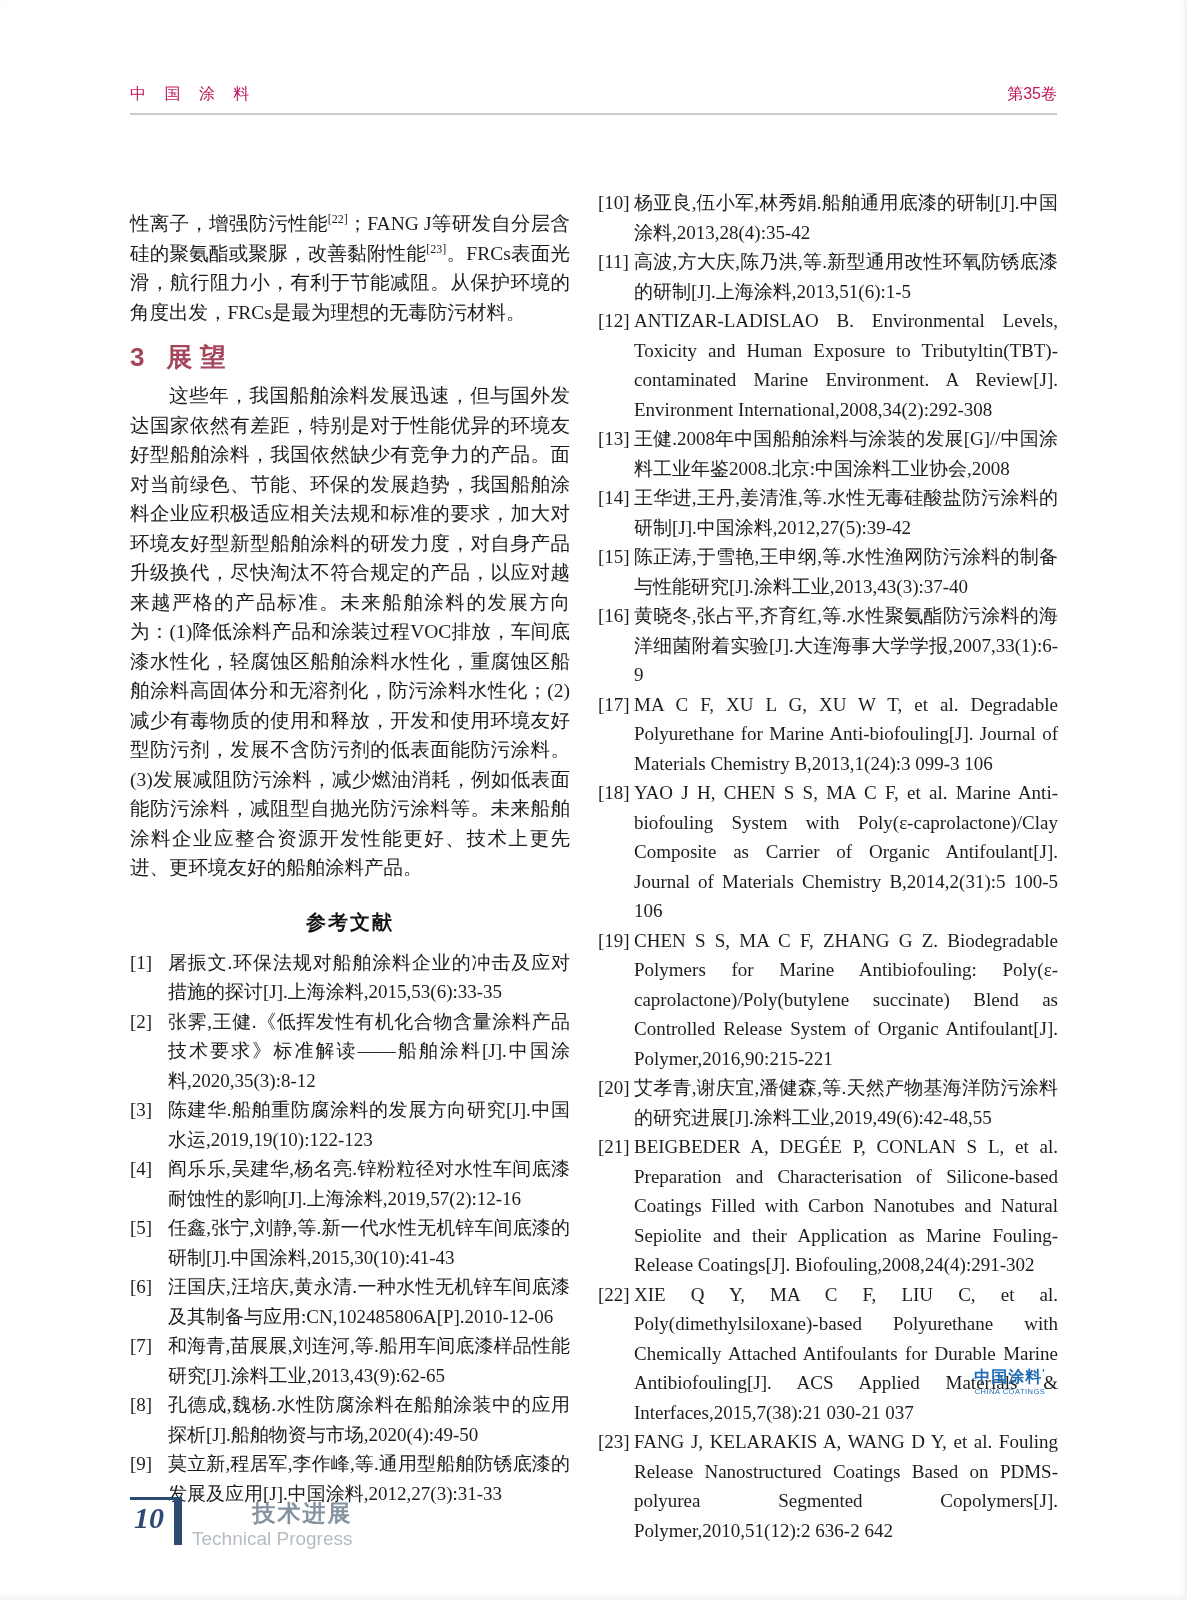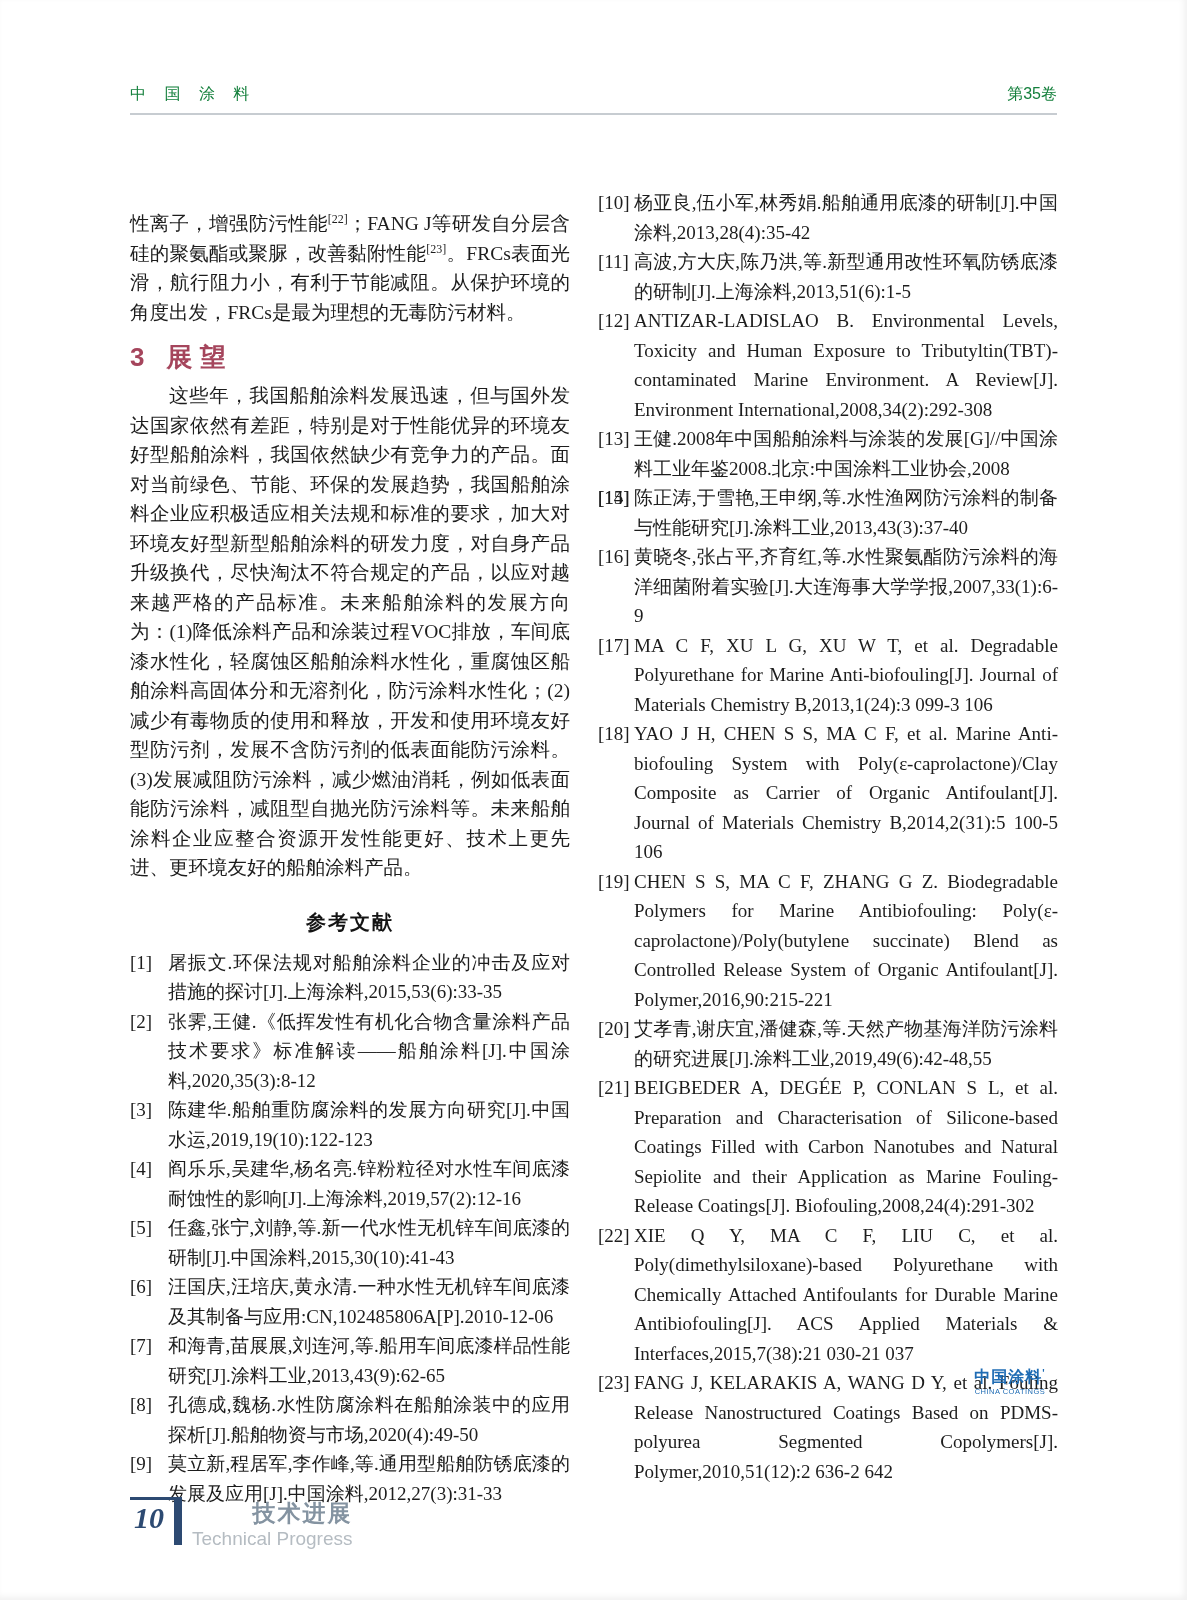--- a/index.html
+++ b/index.html
@@ -9,21 +9,21 @@
     font-family:"Liberation Serif","DejaVu Serif",serif;
     color:#1d1d1d;
     box-shadow:inset -3px -3px 6px rgba(0,0,0,0.06);
   }
   
   .hdr{
     position:absolute;left:130px;right:130px;top:84px;
     display:flex;justify-content:space-between;align-items:flex-end;
     padding-bottom:8px;border-bottom:2px solid #c7ccd1;
     font-family:"Liberation Sans","DejaVu Sans",sans-serif;
-    font-size:16px;color:#15803d;
+    font-size:16px;color:#be185d;
   }
   .hdr .jname{letter-spacing:7px;}
   
   .cols{
     position:absolute;left:130px;top:188px;width:928px;
     display:flex;gap:28px;align-items:flex-start;
   }
   .col-l{width:440px;margin-top:21px;}
   .col-r{width:460px;}
   .body-text{
@@ -112,21 +112,21 @@
           <li><span class="ref-num">[9]</span><span>莫立新,程居军,李作峰,等.通用型船舶防锈底漆的发展及应用[J].中国涂料,2012,27(3):31-33</span></li>
         </ol>
     </div>
 
     <div class="col-r">
       <ol class="refs">
           <li><span class="ref-num">[10]</span><span>杨亚良,伍小军,林秀娟.船舶通用底漆的研制[J].中国涂料,2013,28(4):35-42</span></li>
           <li><span class="ref-num">[11]</span><span>高波,方大庆,陈乃洪,等.新型通用改性环氧防锈底漆的研制[J].上海涂料,2013,51(6):1-5</span></li>
           <li><span class="ref-num">[12]</span><span>ANTIZAR-LADISLAO B. Environmental Levels, Toxicity and Human Exposure to Tributyltin(TBT)-contaminated Marine Environment. A Review[J]. Environment International,2008,34(2):292-308</span></li>
           <li><span class="ref-num">[13]</span><span>王健.2008年中国船舶涂料与涂装的发展[G]//中国涂料工业年鉴2008.北京:中国涂料工业协会,2008</span></li>
-          <li><span class="ref-num">[14]</span></li>
+          <li><span class="ref-num">[14]</span><span>王华进,王丹,姜清淮,等.水性无毒硅酸盐防污涂料的研制[J].中国涂料,2012,27(5):39-42</span></li>
           <li><span class="ref-num">[15]</span><span>陈正涛,于雪艳,王申纲,等.水性渔网防污涂料的制备与性能研究[J].涂料工业,2013,43(3):37-40</span></li>
           <li><span class="ref-num">[16]</span><span>黄晓冬,张占平,齐育红,等.水性聚氨酯防污涂料的海洋细菌附着实验[J].大连海事大学学报,2007,33(1):6-9</span></li>
           <li><span class="ref-num">[17]</span><span>MA C F, XU L G, XU W T, et al. Degradable Polyurethane for Marine Anti-biofouling[J]. Journal of Materials Chemistry B,2013,1(24):3 099-3 106</span></li>
           <li><span class="ref-num">[18]</span><span>YAO J H, CHEN S S, MA C F, et al. Marine Anti-biofouling System with Poly(ε-caprolactone)/Clay Composite as Carrier of Organic Antifoulant[J]. Journal of Materials Chemistry B,2014,2(31):5 100-5 106</span></li>
           <li><span class="ref-num">[19]</span><span>CHEN S S, MA C F, ZHANG G Z. Biodegradable Polymers for Marine Antibiofouling: Poly(ε-caprolactone)/Poly(butylene succinate) Blend as Controlled Release System of Organic Antifoulant[J]. Polymer,2016,90:215-221</span></li>
           <li><span class="ref-num">[20]</span><span>艾孝青,谢庆宜,潘健森,等.天然产物基海洋防污涂料的研究进展[J].涂料工业,2019,49(6):42-48,55</span></li>
           <li><span class="ref-num">[21]</span><span>BEIGBEDER A, DEGÉE P, CONLAN S L, et al. Preparation and Characterisation of Silicone-based Coatings Filled with Carbon Nanotubes and Natural Sepiolite and their Application as Marine Fouling-Release Coatings[J]. Biofouling,2008,24(4):291-302</span></li>
           <li><span class="ref-num">[22]</span><span>XIE Q Y, MA C F, LIU C, et al. Poly(dimethylsiloxane)-based Polyurethane with Chemically Attached Antifoulants for Durable Marine Antibiofouling[J]. ACS Applied Materials &amp; Interfaces,2015,7(38):21 030-21 037</span></li>
           <li><span class="ref-num">[23]</span><span>FANG J, KELARAKIS A, WANG D Y, et al. Fouling Release Nanostructured Coatings Based on PDMS-polyurea Segmented Copolymers[J]. Polymer,2010,51(12):2 636-2 642</span></li>
         </ol>

